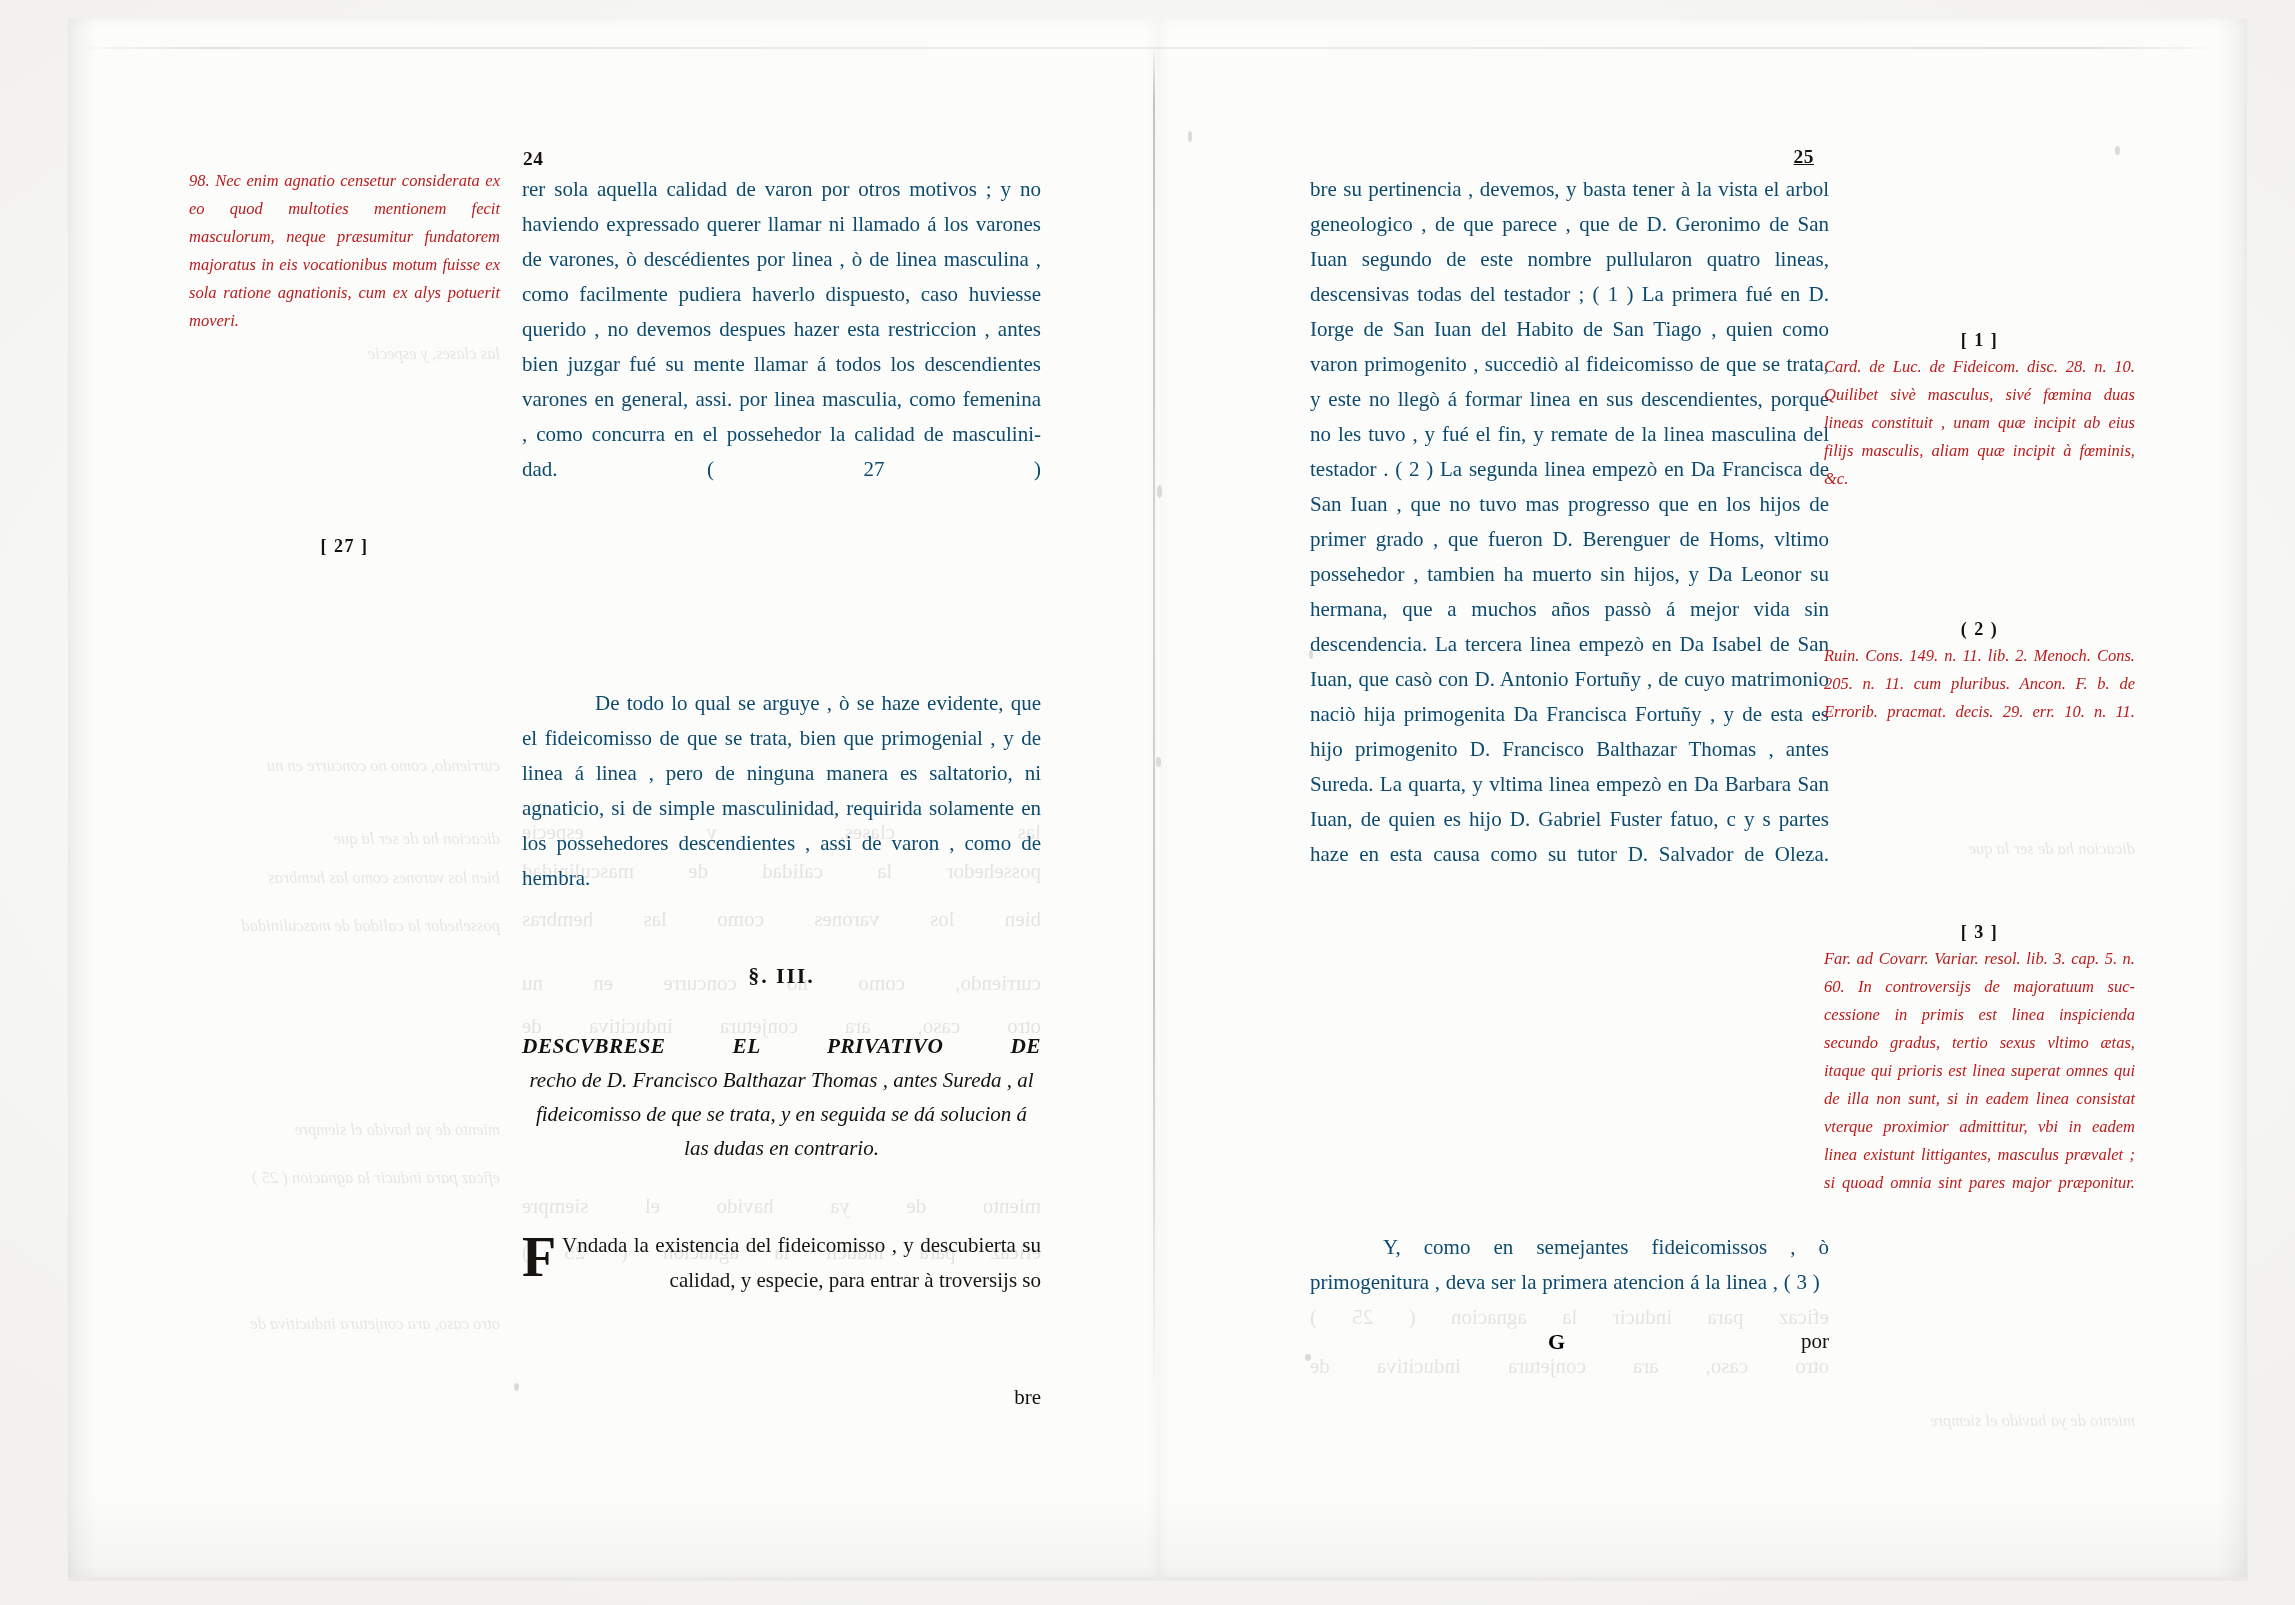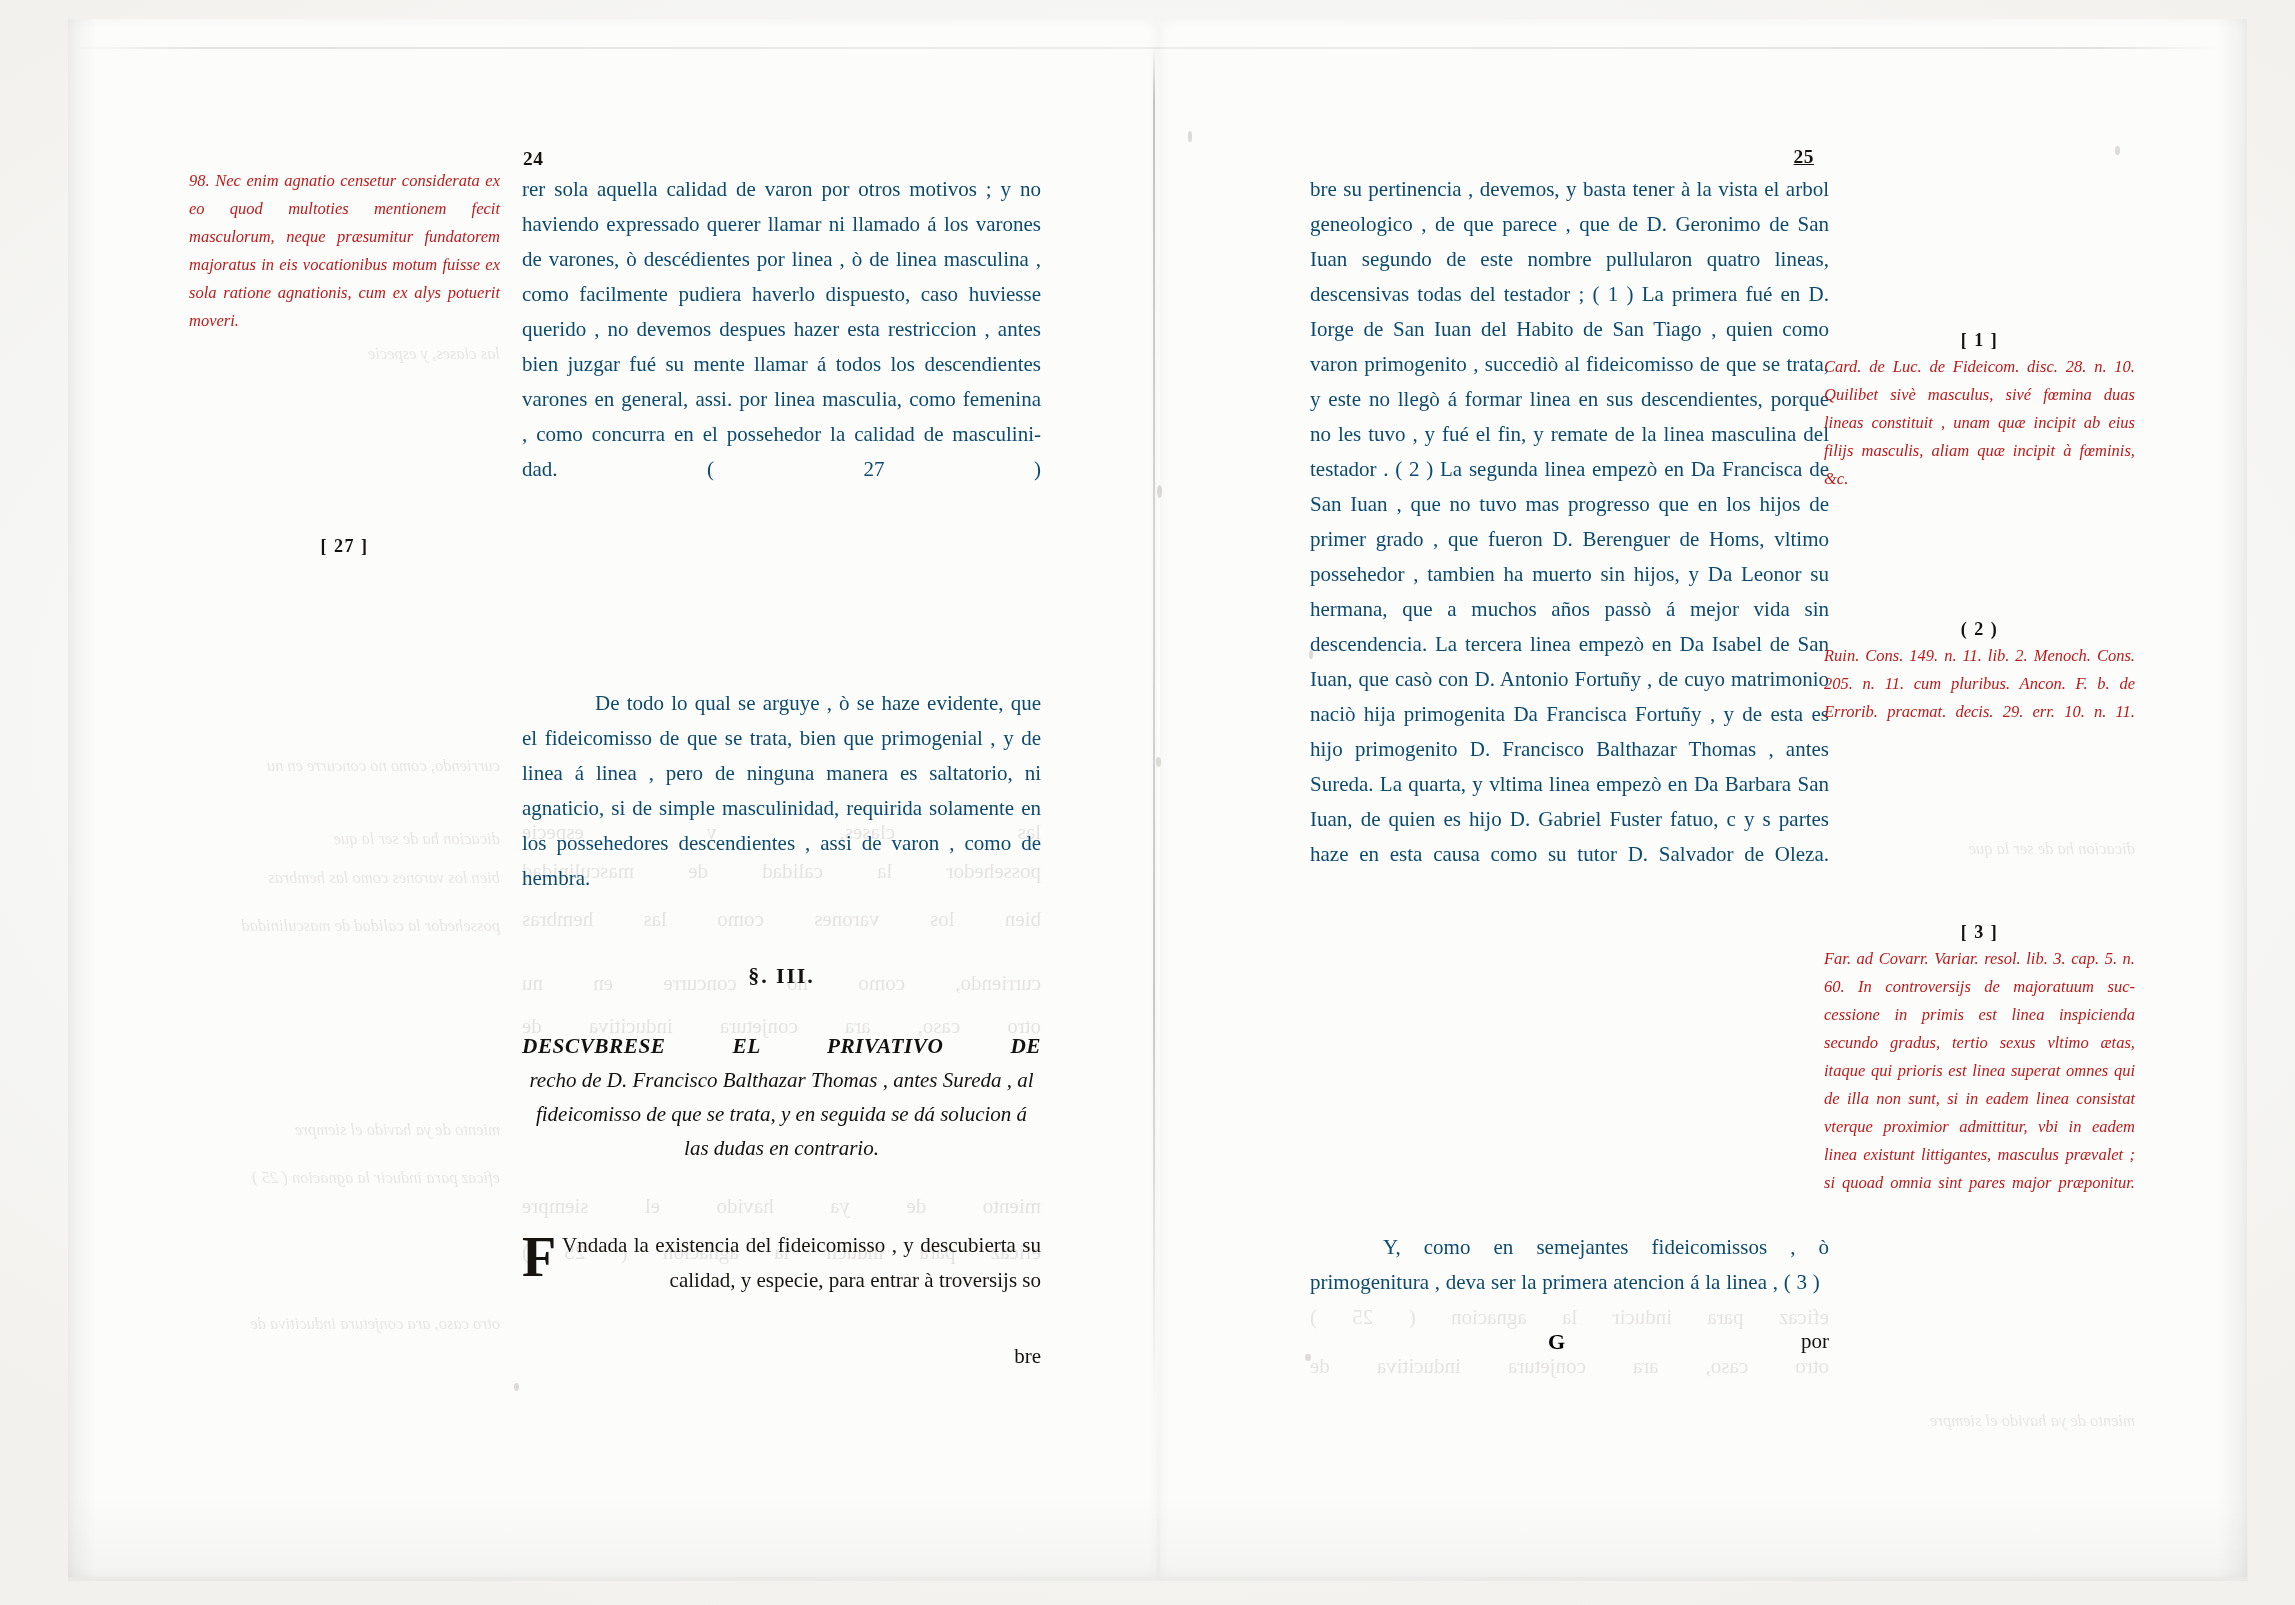--- a/index.html
+++ b/index.html
@@ -240,21 +240,21 @@
   <div class="block runhead" style="left:522px; top:1017px;">
     <span class="caps l1">DESCVBRESE EL PRIVATIVO DE­</span>
     <span>recho de D. Francisco Balthazar Tho­mas , antes Sureda , al fideicomisso de que se trata, y en seguida se dá solucion á las dudas en contrario.</span>
   </div>
 
   <div class="block dropwrap" style="left:522px; top:1228px;">
     <span class="dropcap">F</span>
     <p class="tail">Vndada la existencia del fideico­misso , y descubierta su calidad, y especie, para entrar à troversijs so­</p>
   </div>
 
-  <div class="block catch" style="left:522px; top:1344px;">bre</div>
+  <div class="block catch" style="left:522px; top:1385px;">bre</div>
 
   <div class="block folio" style="left:1756px; top:146px; width:58px; text-align:right;text-decoration:underline;">25</div>
 
   <div class="block bodycol" style="left:1310px; top:172px;">bre su pertinencia , devemos, y basta tener à la vista el arbol geneologi­co , de que parece , que de D. Gero­nimo de San Iuan segundo de este nombre pullularon quatro lineas, descensivas todas del testador ; ( 1 ) La primera fué en D. Iorge de San Iuan del Habito de San Tiago , quien como varon primogenito , succediò al fideicomisso de que se trata, y este no llegò á formar linea en sus des­cendientes, porque no les tuvo , y fué el fin, y remate de la linea mas­culina del testador . ( 2 ) La segunda linea empezò en Da Francisca de San Iuan , que no tuvo mas progresso que en los hijos de primer grado , que fueron D. Berenguer de Homs, vltimo possehedor , tambien ha muer­to sin hijos, y Da Leonor su herma­na, que a muchos años passò á me­jor vida sin descendencia. La terce­ra linea empezò en Da Isabel de San Iuan, que casò con D. Antonio For­tuñy , de cuyo matrimonio naciò hija primogenita Da Francisca Fortuñy , y de esta es hijo primogenito D. Fran­cisco Balthazar Thomas , antes Sure­da. La quarta, y vltima linea empezò en Da Barbara San Iuan, de quien es hijo D. Gabriel Fuster fatuo, c y s partes haze en esta causa como su tu­tor D. Salvador de Oleza.</div>
 
   <div class="block bodycol" style="left:1310px; top:1230px;">
     <p class="ind lastleft">Y, como en semejantes fideico­missos , ò primogenitura , deva ser la primera atencion á la linea , ( 3 )</p>
   </div>
 
   <div class="sigmark" style="left:1548px; top:1329px;">G</div>

